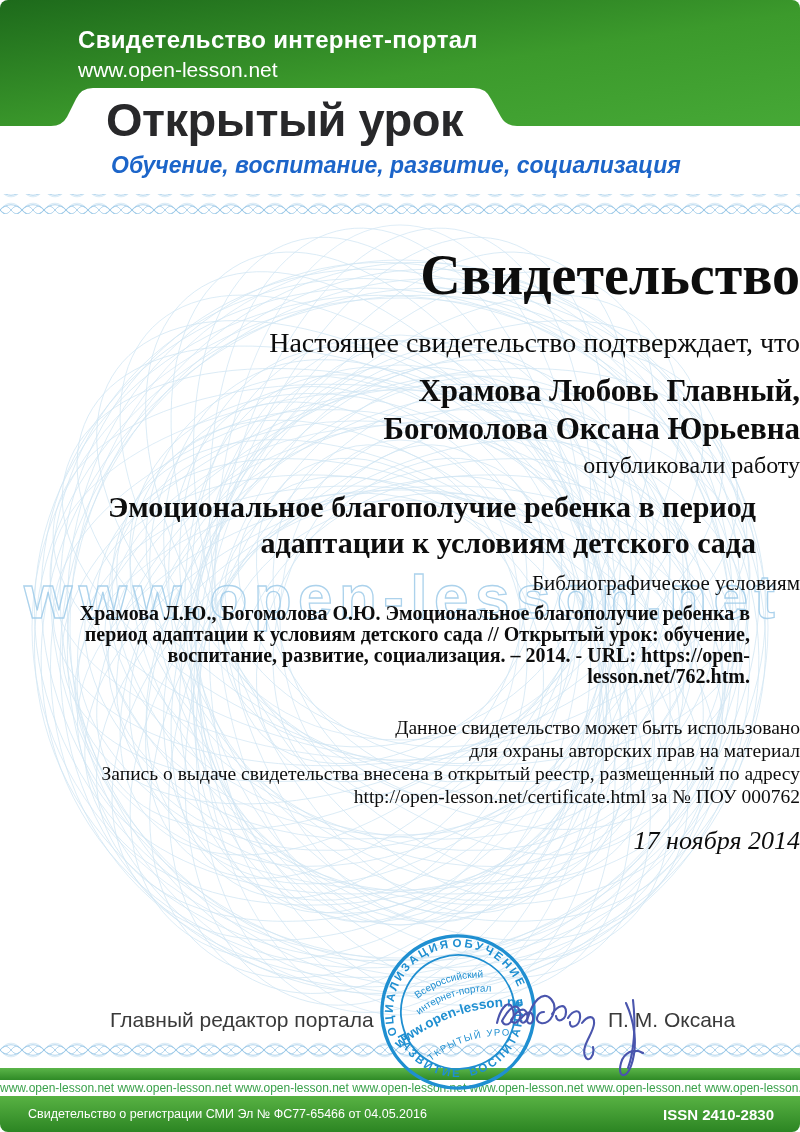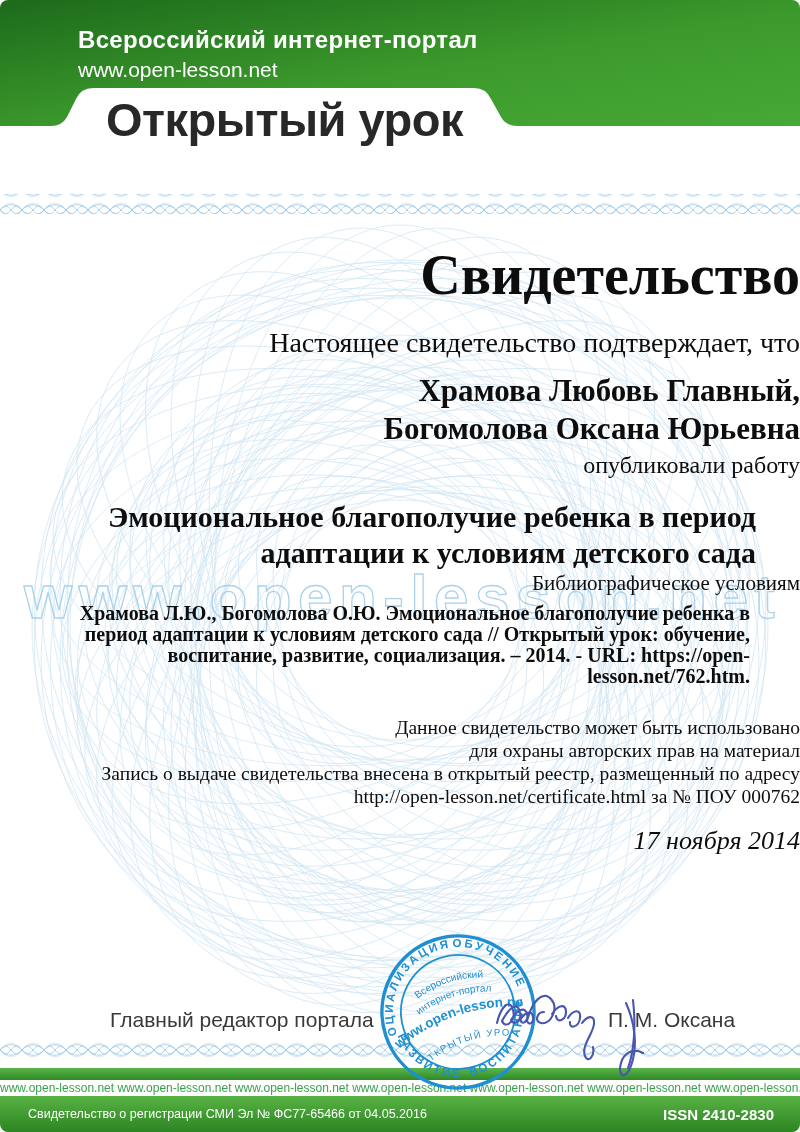--- a/index.html
+++ b/index.html
@@ -21,21 +21,21 @@
   .waves{fill:none;stroke:#8fc2e4;stroke-width:.8;opacity:.9}
   .watermark{fill:none;stroke:#9ecbe9;stroke-width:1.3;font-family:"Liberation Sans",sans-serif;font-weight:bold;opacity:.85}
 
   
   .content{position:absolute;left:0;right:0;text-align:right;z-index:2;color:#0d0d0d}
   .cert-title{top:243px;font-size:56px;font-weight:bold}
   .confirm{top:327px;font-size:28px}
   .recipients{top:372px;font-size:31px;font-weight:bold;line-height:38px}
   .action{top:452px;font-size:24px}
   .work-title{top:485px;font-size:30px;font-weight:bold;line-height:36px}
-  .work-title div{max-width:712px;margin:14px auto}
+  .work-title div{max-width:712px;margin:4px auto}
   .bib-label{top:571px;font-size:21px}
   .bibliography{top:603px;font-size:20px;font-weight:bold;line-height:21px}
   .bibliography div{max-width:700px;margin:0 auto}
   .usage{top:716px;font-size:19.5px;line-height:23px}
   .date{top:826px;font-size:26px;font-style:italic}
 
   
   .sig-label,.sig-name{position:absolute;z-index:2;font-family:"Liberation Sans",sans-serif;color:#3a3a3a;font-size:21px;white-space:nowrap}
   .sig-label{left:110px;top:1008px}
   .sig-name{left:608px;top:1008px}
@@ -167,23 +167,24 @@
     <defs>
       <linearGradient id="grn" x1="0" y1="0" x2="1" y2="1">
         <stop offset="0" stop-color="#1d6a1b"></stop>
         <stop offset=".55" stop-color="#3c9a2c"></stop>
         <stop offset="1" stop-color="#46a836"></stop>
       </linearGradient>
     </defs>
     <path d="M0 0 H800 V126 H517 Q506 126 501 117 L491 99 Q486 88 474 88 H93 Q81 88 76 99 L67 117 Q62 126 51 126 H0 Z" fill="url(#grn)"></path>
   </svg>
 
-  <div class="hdr-text portal-title">Всероссийский интернет-портал</div>
+  <div class="hdr-text portal-title">Свидетельство интернет-портал</div>
   <div class="hdr-text portal-url">www.open-lesson.net</div>
   <div class="hdr-text site-name">Открытый урок</div>
+  <div class="hdr-text tagline">Обучение, воспитание, развитие, социализация</div>
 
   <div class="content cert-title">Свидетельство</div>
   <div class="content confirm">Настоящее свидетельство подтверждает, что</div>
   <div class="content recipients">
     <div>Храмова Любовь Главный,</div>
     <div>Богомолова Оксана Юрьевна</div>
   </div>
   <div class="content action">опубликовали работу</div>
   <div class="content work-title">
     <div>Эмоциональное благополучие ребенка в период адаптации к условиям детского сада</div>

